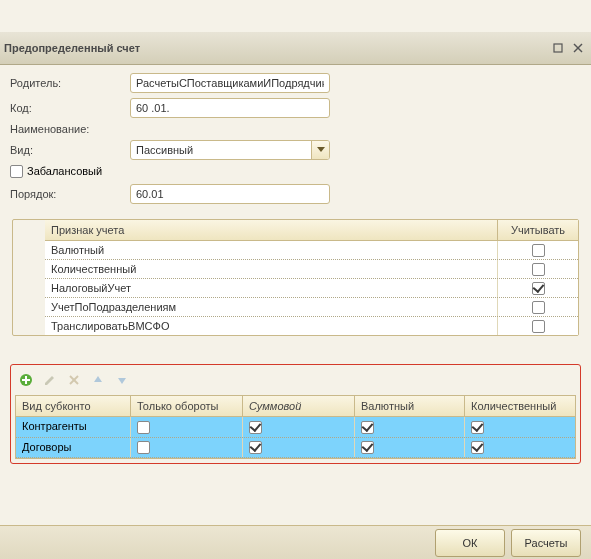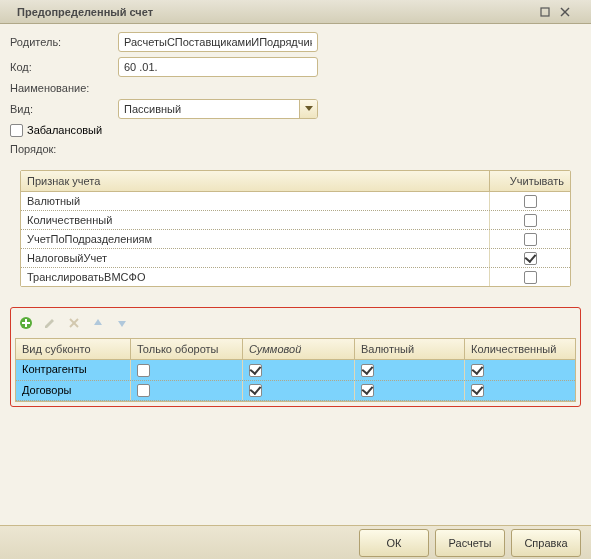--- a/index.html
+++ b/index.html
@@ -1,42 +1,42 @@
 <!DOCTYPE html>
 <html><head>
 <meta charset="utf-8">
 <style>
 * { box-sizing: border-box; margin: 0; padding: 0; }
 body { font-family: Arial, sans-serif; font-size: 11px; background: #f5f2e8; width: 591px; height: 559px; overflow: hidden; }
 
-.titlebar { background: linear-gradient(#e8e4d6, #d4cfb8); height: 24px; display: flex; align-items: center; padding: 0 17px; border-bottom: 1px solid #b0a888; }
+.titlebar { background: linear-gradient(#e8e4d6, #d4cfb8); height: 33px; display: flex; align-items: center; padding: 0 4px; border-bottom: 1px solid #b0a888; margin-top: 32px; }
 .titlebar-text { font-weight: bold; color: #4a4a4a; flex: 1; }
 .titlebar-btn { width: 18px; height: 16px; display: inline-flex; align-items: center; justify-content: center; color: #555; cursor: pointer; margin-left: 2px; }
 .titlebar-btn svg { width: 10px; height: 10px; }
 
 .form-area { padding: 8px 10px 4px; }
 .form-row { display: flex; align-items: center; margin-bottom: 5px; }
-.form-label { width: 108px; color: #444; }
+.form-label { width: 120px; color: #444; }
 .form-input { flex: 0 0 200px; height: 20px; border: 1px solid #c9b98a; border-radius: 3px; padding: 0 5px; background: #fff; font-size: 11px; color: #333; }
 .form-input.wide { flex: 0 0 200px; }
 .dropdown-wrap { position: relative; flex: 0 0 200px; border-radius: 8px; }
 .dropdown-wrap .form-input { width: 100%; }
 .dropdown-btn { position: absolute; right: 1px; top: 1px; width: 18px; height: 18px; background: linear-gradient(#fdf8e8,#efe5c0); border-left: 1px solid #c9b98a; border-radius: 0 2px 2px 0; display: flex; align-items: center; justify-content: center; cursor: pointer; }
 .check-row { display: flex; margin-bottom: 6px; }
 
-.grid1 { margin: 6px 20px 0; border: 1px solid #c9b98a; border-radius: 2px; }
+.grid1 { margin: 6px 12px 0; border: 1px solid #c9b98a; border-radius: 2px; padding-left: 32px; }
 .grid1-header { display: flex; background: linear-gradient(#faf5e2,#efe5c0); border-bottom: 1px solid #c9b98a; }
 .grid1-header .col1 { flex: 1; padding: 4px 6px; border-right: 1px solid #c9b98a; color: #444; }
-.grid1-header .col2 { width: 80px; padding: 4px 6px; text-align: right; color: #444; }
+.grid1-header .col2 { width: 80px; padding: 4px 6px; text-align: center; color: #444; }
 .grid1-row { display: flex; border-bottom: 1px dotted #b0a888; background: #fff; }
 .grid1-row:last-child { border-bottom: none; }
 .grid1-row .col1 { flex: 1; padding: 3px 6px; border-right: 1px solid #e0d8b8; color: #333; }
 .grid1-row .col2 { width: 80px; padding: 2px 6px; text-align: center; }
 
-.section2 { margin: 20px 10px 0; border: 1px solid #d43a2a; border-radius: 3px; padding: 4px; }
+.section2 { margin: 28px 10px 0; border: 1px solid #d43a2a; border-radius: 3px; padding: 4px; }
 .toolbar2 { display: flex; gap: 6px; padding: 2px 2px 6px; align-items: center; }
 .tb-btn { width: 18px; height: 18px; display: flex; align-items: center; justify-content: center; cursor: pointer; border-radius: 2px; }
 .tb-btn.disabled { opacity: 0.4; cursor: default; }
 
 .grid2 { border: 1px solid #c9b98a; }
 .grid2-header { display: flex; background: linear-gradient(#faf5e2,#efe5c0); border-bottom: 1px solid #c9b98a; }
 .grid2-header > div { padding: 4px 6px; border-right: 1px solid #c9b98a; color: #444; }
 .grid2-header > div:last-child { border-right: none; }
 .gc1 { width: 115px; } .gc2 { width: 112px; } .gc3 { width: 112px; font-style: italic; } .gc4 { width: 110px; } .gc5 { flex: 1; }
 .grid2-row { display: flex; border-bottom: 1px dotted #b0a888; background: #7dd3fc; }
@@ -90,44 +90,45 @@
           </svg>
         </span>
     </div>
   </div>
   <div class="check-row">
     <span class="checkbox"></span>
     <span style="margin-left:4px">Забалансовый</span>
   </div>
   <div class="form-row">
     <span class="form-label">Порядок:</span>
+    <input class="form-input" value="60.01" style="">
   </div>
 </div>
 
 <div class="grid1">
   <div class="grid1-header">
     <div class="col1">Признак учета</div>
     <div class="col2">Учитывать</div>
   </div>
   <div id="grid1-body">
       <div class="grid1-row">
         <div class="col1">Валютный</div>
         <div class="col2"><span class="checkbox"></span></div>
       </div>
       <div class="grid1-row">
         <div class="col1">Количественный</div>
         <div class="col2"><span class="checkbox"></span></div>
       </div>
       <div class="grid1-row">
+        <div class="col1">НалоговыйУчет</div>
+        <div class="col2"><span class="checkbox checked"></span></div>
+      </div>
+      <div class="grid1-row">
         <div class="col1">УчетПоПодразделениям</div>
         <div class="col2"><span class="checkbox"></span></div>
-      </div>
-      <div class="grid1-row">
-        <div class="col1">НалоговыйУчет</div>
-        <div class="col2"><span class="checkbox checked"></span></div>
       </div>
       <div class="grid1-row">
         <div class="col1">ТранслироватьВМСФО</div>
         <div class="col2"><span class="checkbox"></span></div>
       </div>
     </div>
 </div>
 
 <div class="section2">
   <div class="toolbar2">
@@ -183,14 +184,13 @@
           <div class="gc4"><span class="checkbox checked"></span></div>
           <div class="gc5"><span class="checkbox checked"></span></div>
         </div>
       </div>
   </div>
 </div>
 
 <div class="footer">
   <button class="footer-btn">ОК</button>
   <button class="footer-btn">Расчеты</button>
-  <button class="footer-btn">Справка</button>
 </div>
 
 </body></html>

